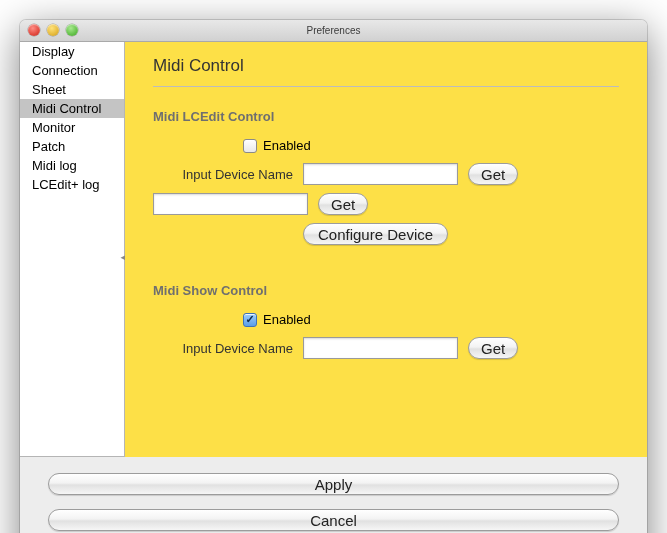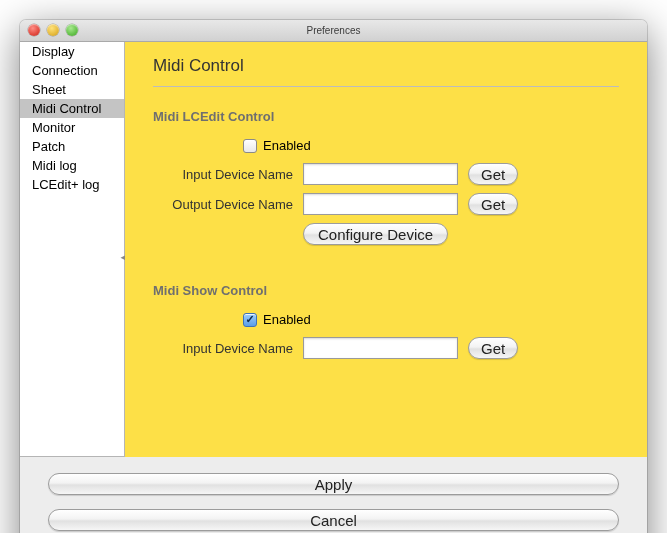--- a/index.html
+++ b/index.html
@@ -210,21 +210,20 @@
         <span>Enabled</span>
       </div>
 
       <div class="form-row">
         <span class="form-label">Input Device Name</span>
         <input class="text-input" value="" style="">
         <span class="aqua-btn small">Get</span>
       </div>
 
       <div class="form-row">
-        <span class="form-label">Output Device Name</span>
         <input class="text-input" value="" style="">
         <span class="aqua-btn small">Get</span>
       </div>
 
       <div class="configure-row">
         <span class="aqua-btn">Configure Device</span>
       </div>
 
       <div class="section-gap"></div>
 

